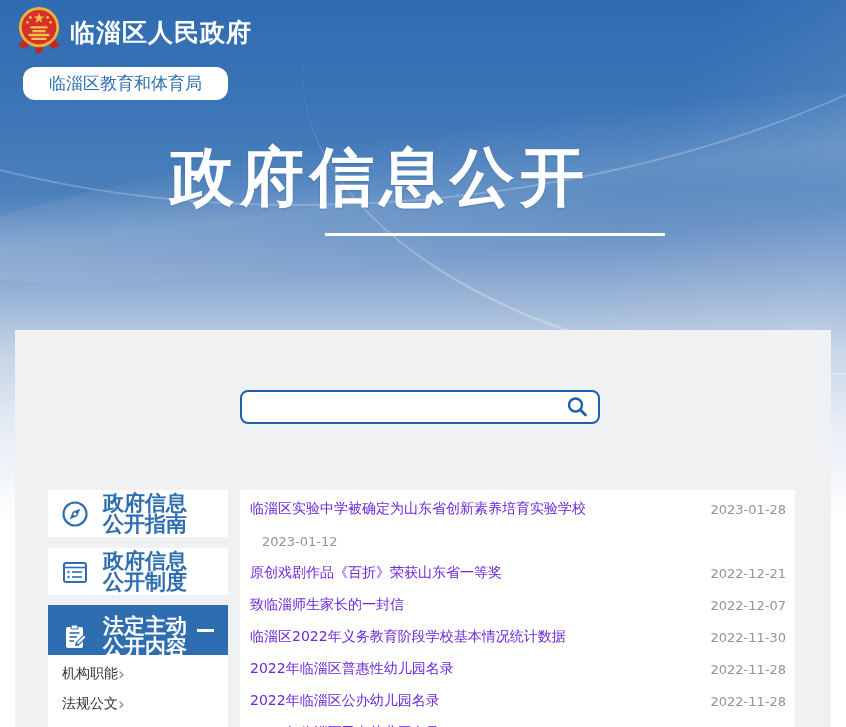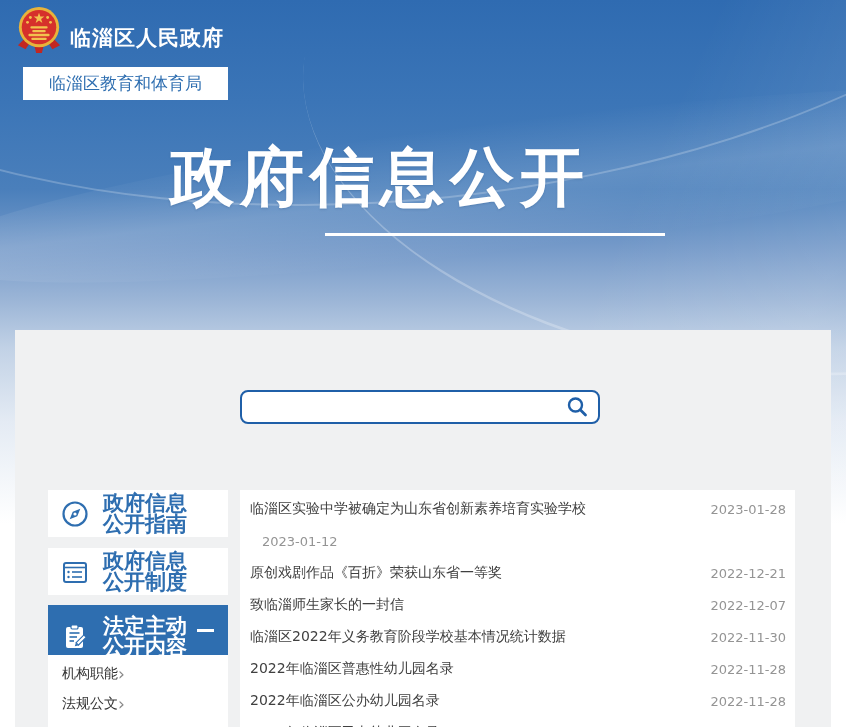--- a/index.html
+++ b/index.html
@@ -22,24 +22,24 @@
     transform:rotate(-7deg); border-radius:50%; }
   .swoosh-3 { width:420px; height:900px; left:620px; top:-180px;
     background:linear-gradient(90deg,rgba(255,255,255,0) 0%,rgba(255,255,255,.10) 50%,rgba(255,255,255,0) 100%);
     transform:rotate(24deg); }
   .swoosh-4 { width:900px; height:500px; left:300px; top:-130px;
     border-bottom:3px solid rgba(255,255,255,.25); border-radius:50%;
     transform:rotate(8deg); }
 
   
   .emblem { position:absolute; left:16px; top:5px; width:46px; height:50px; }
-  .site-name { position:absolute; left:70px; top:24px; color:#ffffff;
-    font-size:21px; font-weight:bold; letter-spacing:1px; text-decoration:none; }
+  .site-name { position:absolute; left:70px; top:16px; color:#ffffff;
+    font-size:25px; font-weight:bold; letter-spacing:1px; text-decoration:none; }
   .dept-btn { position:absolute; left:23px; top:67px; width:205px; height:33px;
-    background:#ffffff; border:none; border-radius:0; color:#2e6eb0;
+    background:#ffffff; border:none; border-radius:12px; color:#2e6eb0;
     font-size:17px; font-family:inherit; cursor:pointer; line-height:33px; text-align:center; }
 
   
   .banner-title { position:absolute; left:170px; top:142px; color:#ffffff;
     font-size:64px; line-height:1.1; font-weight:bold; letter-spacing:6px;
     text-shadow:0 1px 2px rgba(30,70,120,.25); }
   .title-underline { position:absolute; left:325px; top:233px; width:340px; height:3px;
     background:#ffffff; }
 
   
@@ -71,21 +71,21 @@
   .submenu-item { height:30px; padding:0 14px 0 14px; display:flex;
     align-items:center; justify-content:flex-start; cursor:pointer; }
   .submenu-label { font-size:14px; color:#333333; }
   .submenu-arrow { font-size:17px; color:#8a8a8a; line-height:1; }
 
   
   .news-panel { position:absolute; left:240px; top:490px; width:555px; height:237px;
     background:#ffffff; padding-top:3px; overflow:hidden; }
   .news-row { height:32px; display:flex; align-items:center;
     justify-content:space-between; padding:0 9px 0 10px; cursor:pointer; }
-  .news-title { font-size:14px; color:#404040; white-space:nowrap; overflow:hidden;text-align:center; }
+  .news-title { font-size:14px; color:#6d28d9; white-space:nowrap; overflow:hidden;text-align:center; }
   .news-date { font-size:13px; color:#949494; flex:0 0 auto; margin-left:12px; }
 </style>
 </head>
 <body>
 
 <div class="page">
 
   <div class="swoosh swoosh-1"></div>
   <div class="swoosh swoosh-2"></div>
   <div class="swoosh swoosh-3"></div>

